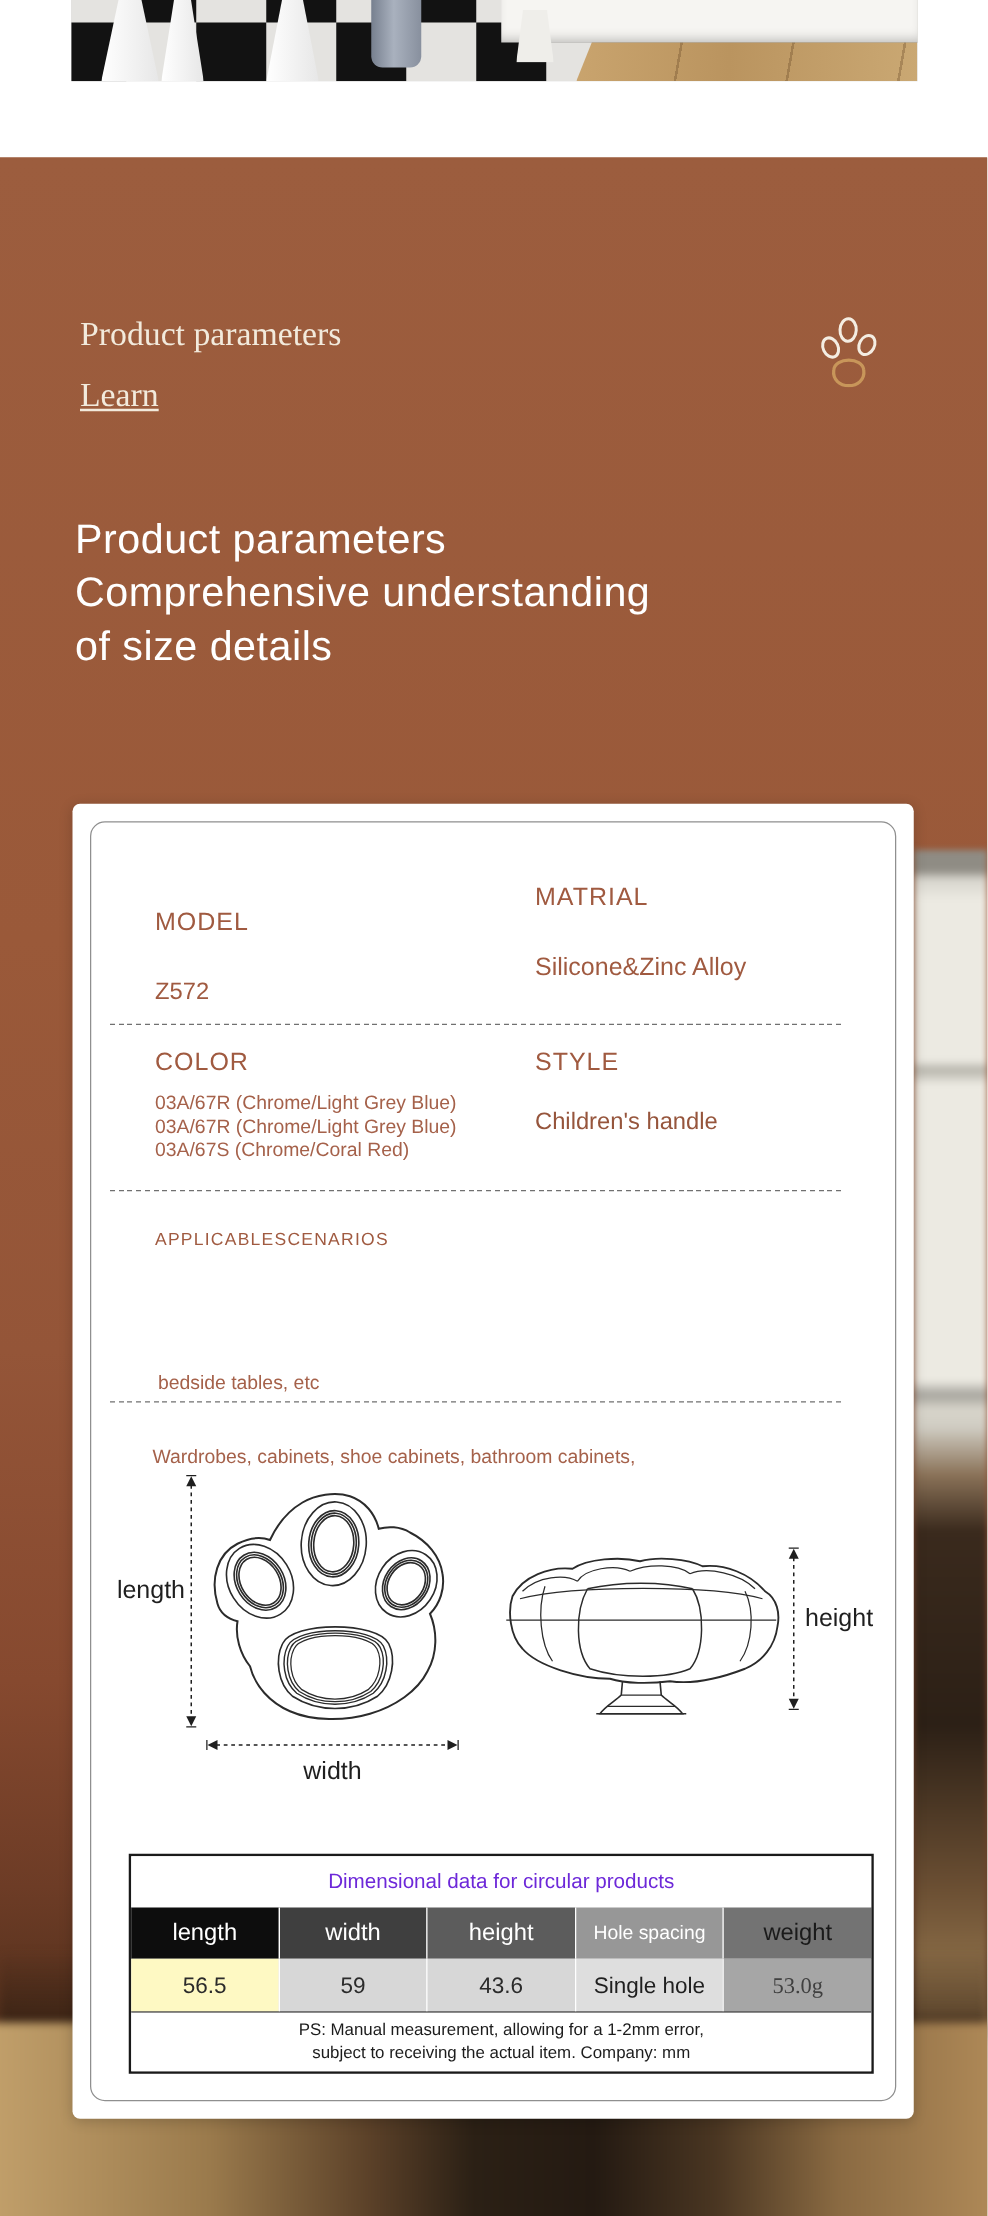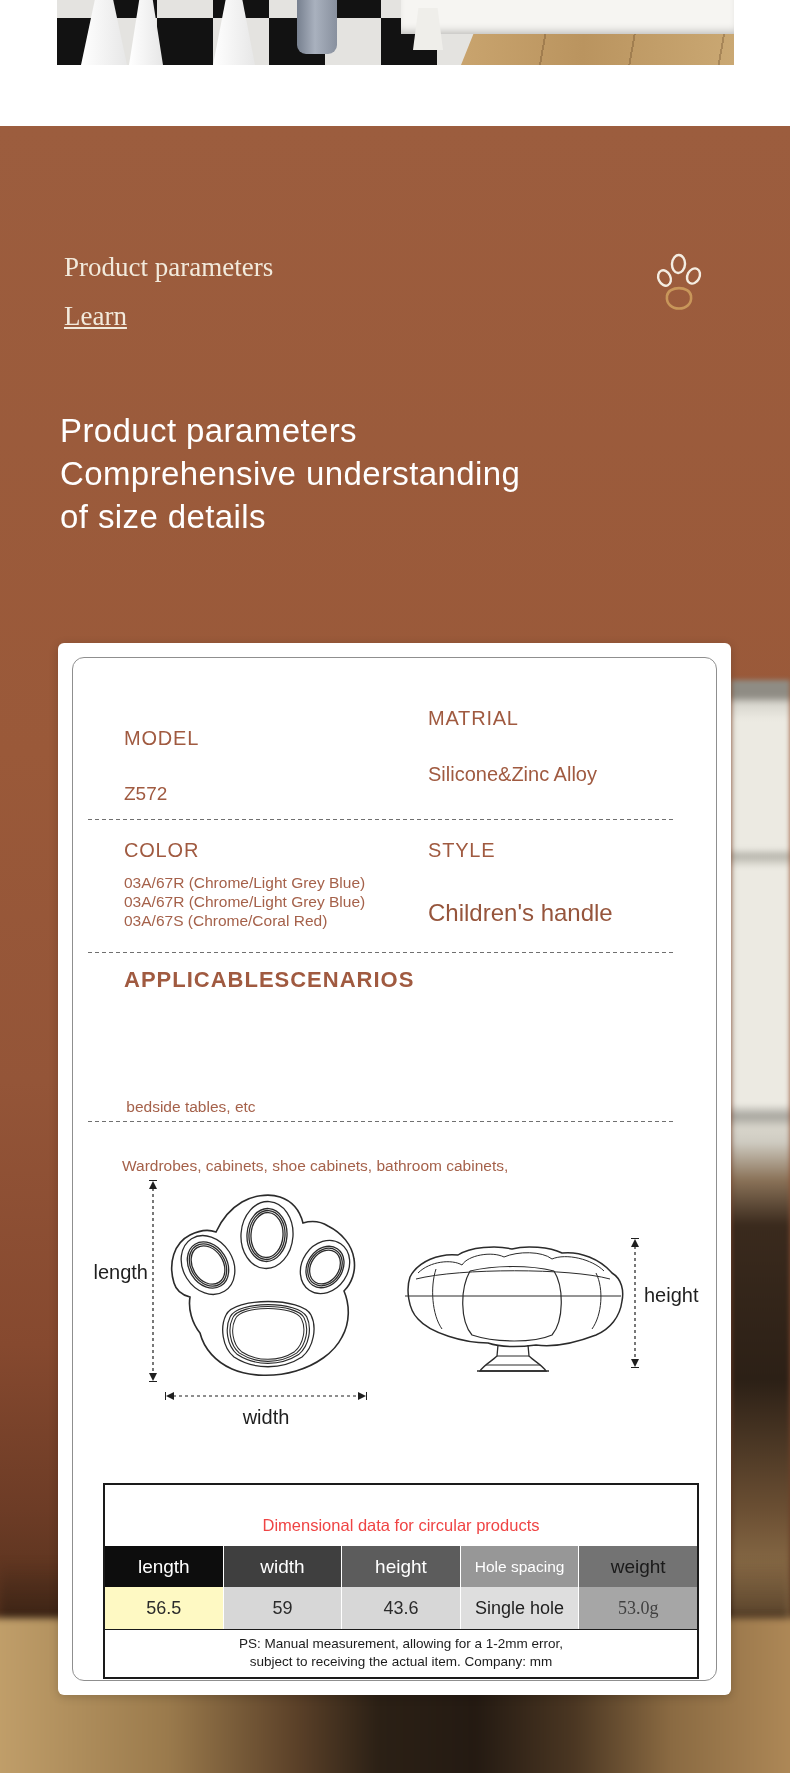--- a/index.html
+++ b/index.html
@@ -61,41 +61,41 @@
         background:repeating-linear-gradient(90deg,#707070 0 4px,transparent 4px 7px);}
 
   .model-lbl{left:66px;top:84px;}
   .matrial-lbl{left:370px;top:64px;}
   .model-val{left:66px;top:140px;font-size:19px;}
   .matrial-val{left:370px;top:120px;font-size:20px;}
   .dash1{top:176px;}
   .color-lbl{left:66px;top:196px;}
   .style-lbl{left:370px;top:196px;}
   .color-list{position:absolute;left:66px;top:230px;color:#a5614a;font-size:15.5px;line-height:19px;}
-  .style-val{left:370px;top:256px;font-size:24px;color:#96553c;}
+  .style-val{left:370px;top:244px;font-size:19px;color:#96553c;}
   .dash2{top:309px;}
-  .scen-lbl{left:66px;top:324px;font-size:22px;letter-spacing:1px;font-weight:bold;}
+  .scen-lbl{left:66px;top:340px;font-size:14px;letter-spacing:1px;}
   .scen-body{position:absolute;left:64px;top:415px;color:#a5614a;font-size:15.5px;line-height:19.5px;white-space:pre;}
   .dash3{top:478px;}
 
   
   .diagram-label{position:absolute;color:#1f1f1f;font-size:20px;}
   .len-lbl{left:22px;top:618px;width:68px;text-align:right;}
   .wid-lbl{left:106px;top:763px;width:204px;text-align:center;}
   .hei-lbl{left:586px;top:641px;}
   .svg-abs{position:absolute;}
   .paw-draw{left:106px;top:542px;}
   .side-draw{left:342px;top:592px;}
   .arrow-v{left:88px;top:536px;}
   .arrow-h{left:106px;top:746px;}
   .arrow-hgt{left:570px;top:594px;}
 
   
   .spec{position:absolute;left:45px;top:840px;width:596px;border:2px solid #1a1a1a;box-sizing:border-box;}
-  .spec-title{height:41px;line-height:41px;text-align:center;color:#ef4444;font-size:16.5px;background:#fff;margin-top:20px;}
+  .spec-title{height:41px;line-height:41px;text-align:center;color:#6d28d9;font-size:16.5px;background:#fff;}
   .spec-row{display:flex;}
   .spec-cell{flex:1;height:41px;display:flex;align-items:center;justify-content:center;box-sizing:border-box;}
   .spec-cell + .spec-cell{border-left:1px solid #ffffff;}
   .hdr{font-size:19px;}
   .hdr-3{font-size:15.5px;}
   .valrow .spec-cell{height:42px;font-size:18px;}
   .val-3{font-size:16px;}
   .spec-note{border-top:1px solid #1a1a1a;background:#fff;color:#1c1c1c;font-size:13.5px;
              line-height:17.5px;text-align:center;padding:5px 0 7px 0;}
   svg{display:block;}

